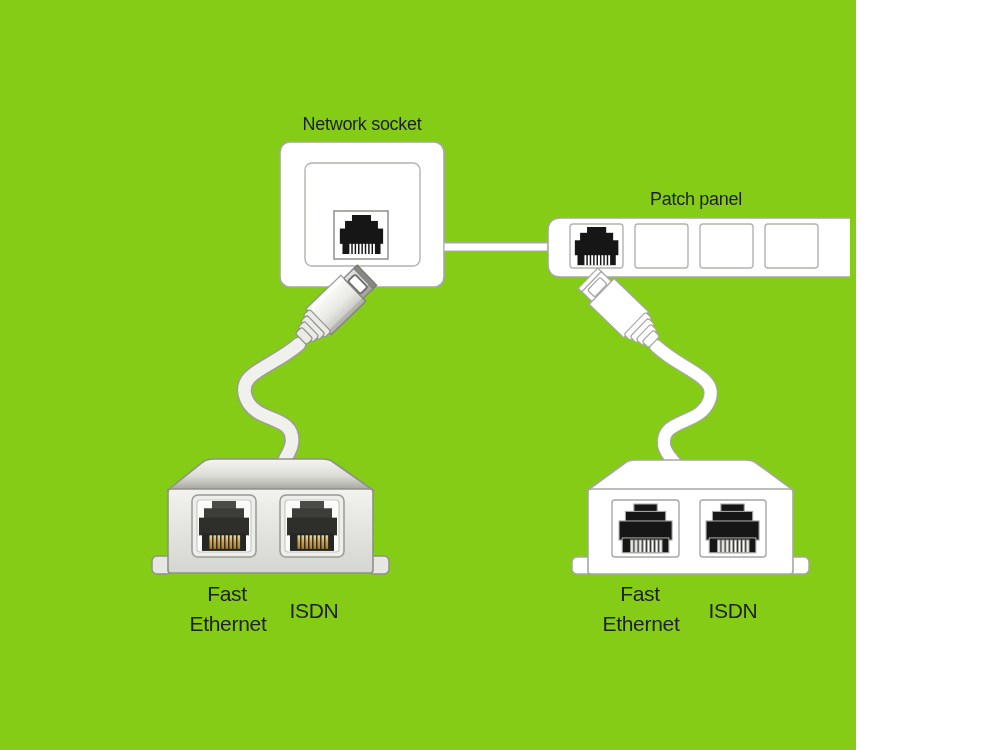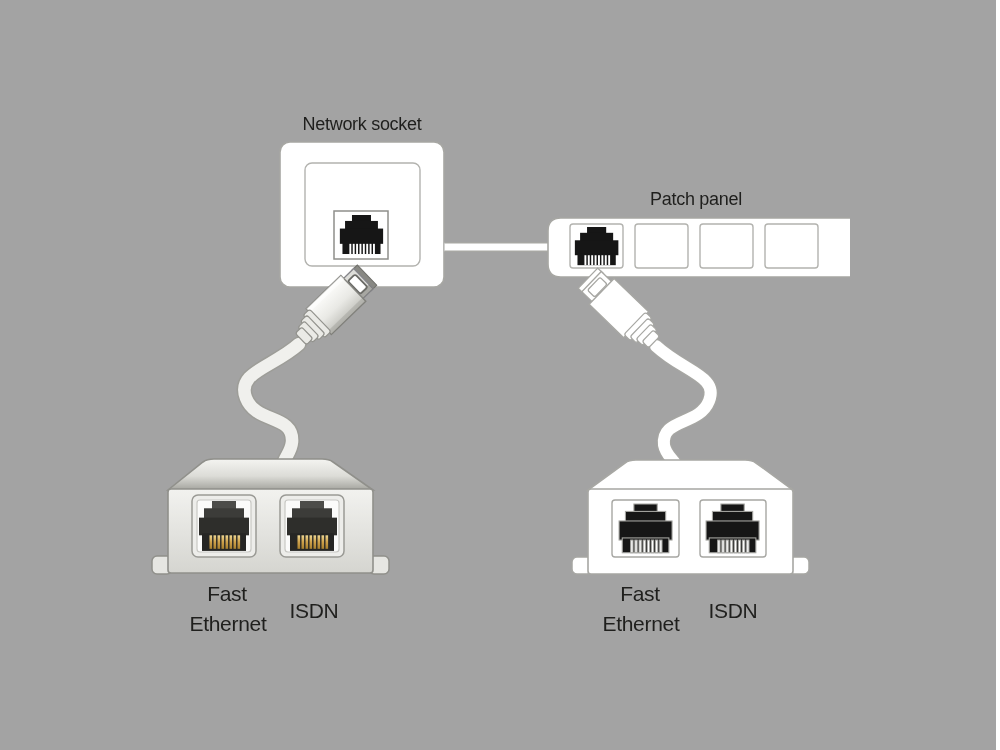--- a/index.html
+++ b/index.html
@@ -1,16 +1,16 @@
 <!DOCTYPE html>
 <html><head>
 <meta charset="utf-8">
 <style>
   html,body{margin:0;padding:0;background:#ffffff;}
-  #stage{position:relative;width:996px;height:750px;background:#a3a3a3;overflow:hidden;
+  #stage{position:relative;width:856px;height:750px;background:#84cc16;overflow:hidden;
          font-family:"Liberation Sans", sans-serif;}
   svg{position:absolute;left:0;top:0;}
   text{fill:#1f1f1d;letter-spacing:-0.3px;}
   .section-label{font-size:18px;}
   .port-label{font-size:21px;}
 </style>
 </head>
 <body>
 
 <div id="stage">

